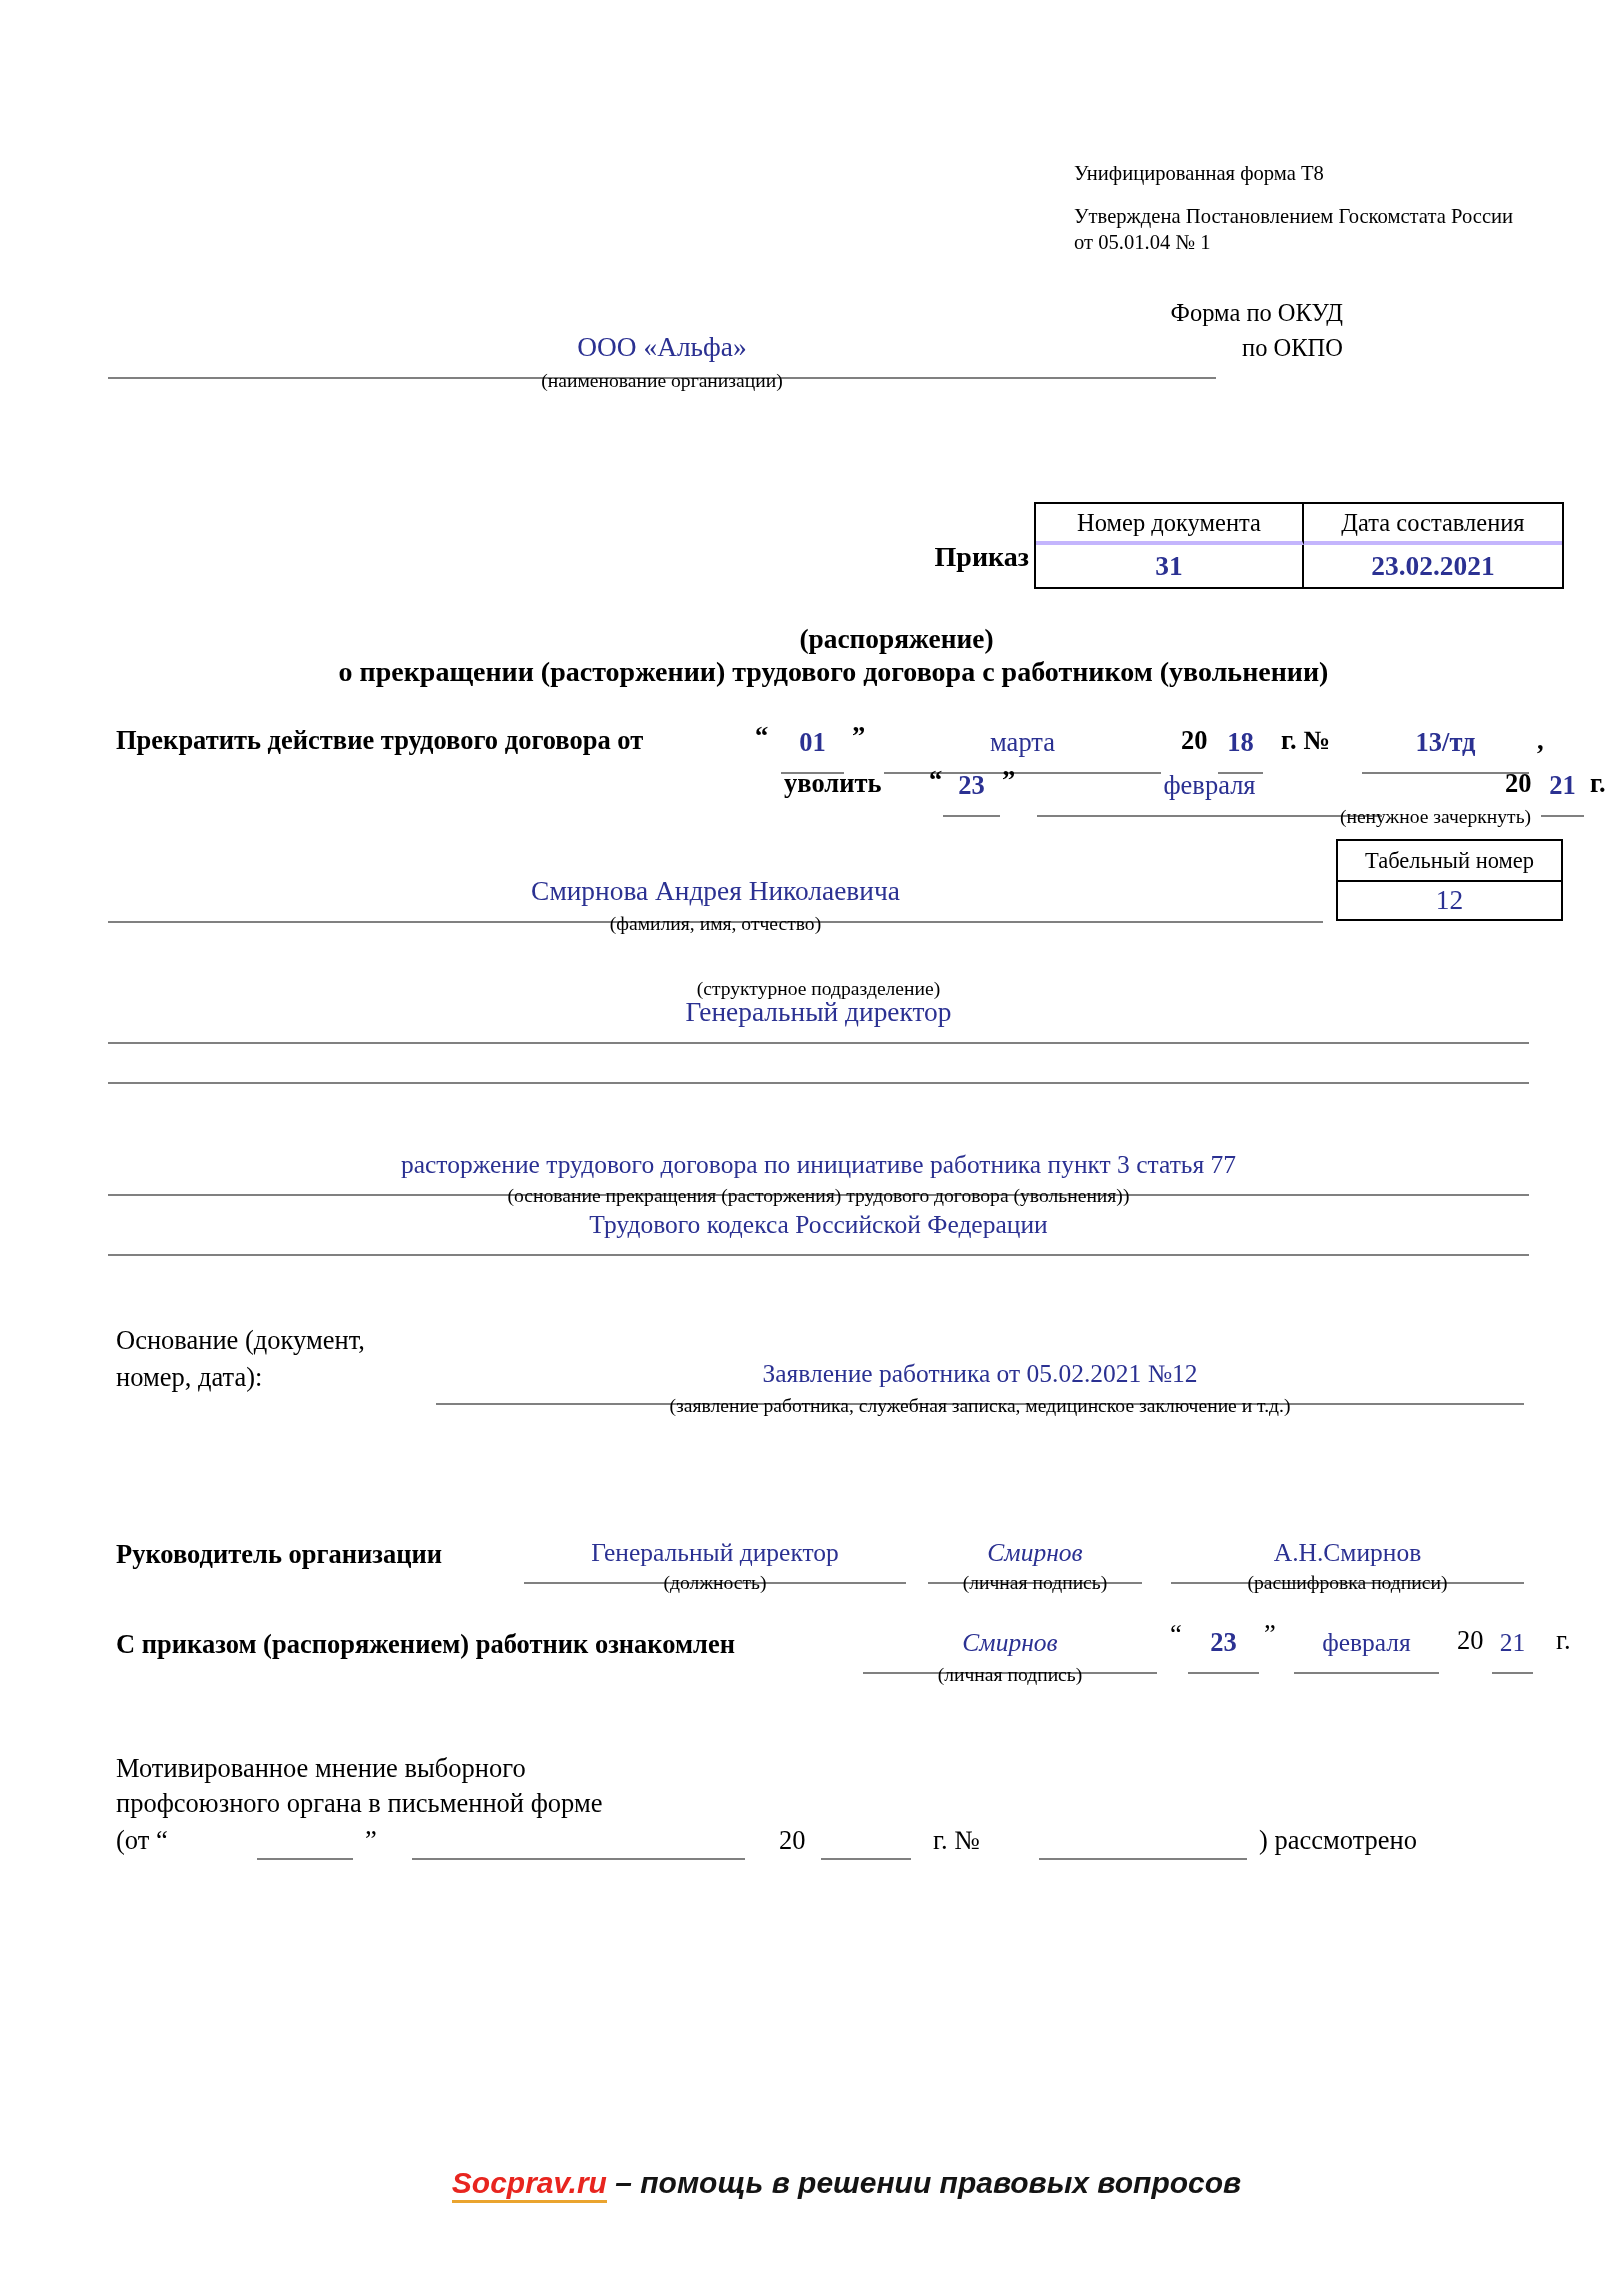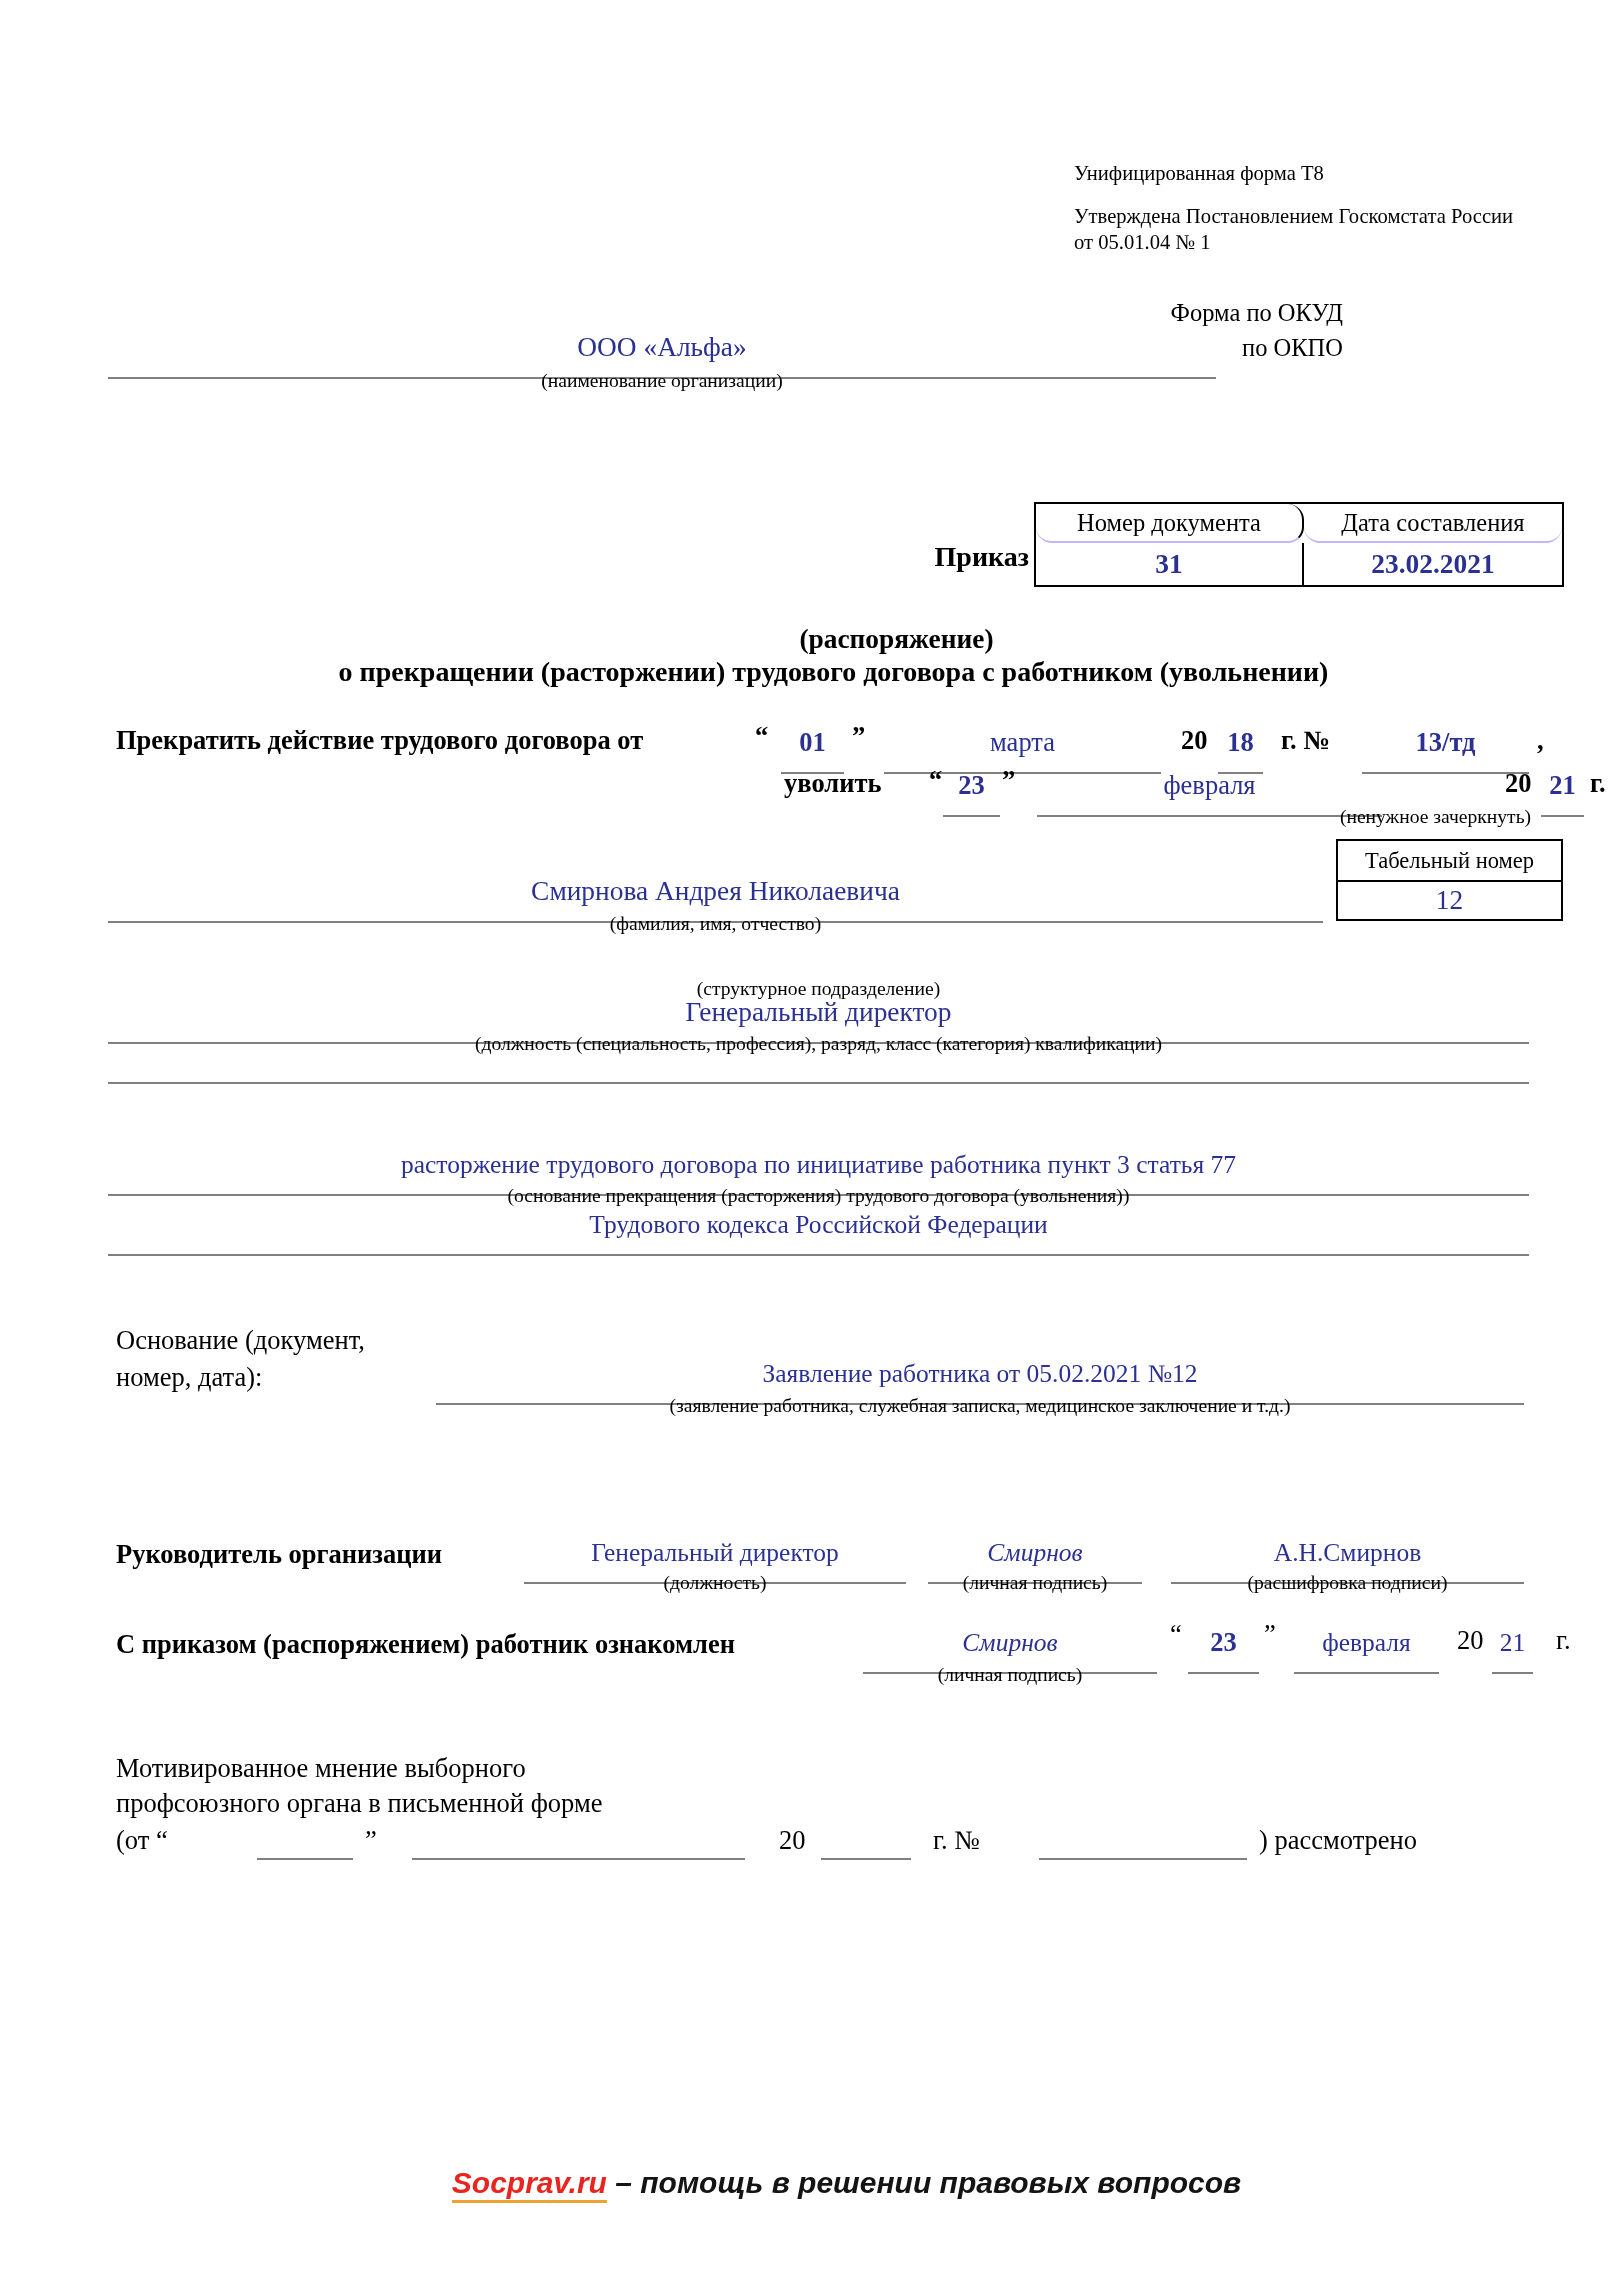--- a/index.html
+++ b/index.html
@@ -17,21 +17,21 @@
   .cap{position:absolute;font-size:19.6px;color:#000;text-align:center;white-space:nowrap;}
   .note{position:absolute;font-size:20.6px;white-space:nowrap;}
   .fld{position:absolute;border-bottom:2px solid var(--line-gray,#808080);
        text-align:center;font-size:26.5px;white-space:nowrap;display:flex;
        align-items:flex-end;justify-content:center;padding-bottom:14px;}
   .blank{position:absolute;border-bottom:2px solid var(--line-gray,#808080);height:33px;}
   .rule{position:absolute;border-top:2px solid var(--line-gray,#808080);height:0;}
   
   .doc-table{position:absolute;left:1034px;top:502px;border:2px solid #000;
              display:grid;grid-template-columns:268px 258px;text-align:center;background:#fff;}
-  .doc-table .hcell{font-size:24.5px;height:37px;line-height:37px;border-bottom:2px solid #c4b5fd;border-radius:16px;}
+  .doc-table .hcell{font-size:24.5px;height:37px;line-height:37px;border-bottom:4px solid #c4b5fd;}
   .doc-table .hc1,.doc-table .vc1{border-right:2px solid #000;}
   .doc-table .vcell{font-size:27.4px;height:42px;line-height:42px;font-weight:bold;}
   
   .pers-table{position:absolute;left:1336px;top:839px;width:223px;border:2px solid #000;
               text-align:center;background:#fff;}
   .pers-table .ph{font-size:22.5px;height:39px;line-height:39px;border-bottom:2px solid #000;}
   .pers-table .pv{font-size:27.4px;height:37px;line-height:37px;}
   
   .footer{position:absolute;left:72px;top:2166px;width:1549px;text-align:center;
           font-family:"Liberation Sans", "DejaVu Sans", sans-serif;font-style:italic;
@@ -90,21 +90,20 @@
     <div class="ph">Табельный номер</div>
     <div class="pv bl">12</div>
   </div>
 
   <div class="fld bl" style="left:108px;top:870px;width:1215px;height:37px;font-size:27.4px">Смирнова Андрея Николаевича</div>
   <div class="cap" style="left:108px;top:913px;width:1215px">(фамилия, имя, отчество)</div>
 
   <div class="cap" style="left:108px;top:978px;width:1421px">(структурное подразделение)</div>
 
   <div class="fld bl" style="left:108px;top:991px;width:1421px;height:37px;font-size:27.4px">Генеральный директор</div>
-  <div class="cap" style="left:108px;top:1033px;width:1421px">(должность (специальность, профессия), разряд, класс (категория) квалификации)</div>
 
   <div class="rule" style="left:108px;top:1082px;width:1421px"></div>
 
   <div class="fld bl" style="left:108px;top:1143px;width:1421px;height:37px;font-size:25.5px">расторжение трудового договора по инициативе работника пункт 3 статья 77</div>
   <div class="cap" style="left:108px;top:1185px;width:1421px">(основание прекращения (расторжения) трудового договора (увольнения))</div>
   <div class="fld bl" style="left:108px;top:1204px;width:1421px;height:36px;font-size:25.5px">Трудового кодекса Российской Федерации</div>
 
   <div class="t" style="left:116px;top:1325px">Основание (документ,</div>
   <div class="t" style="left:116px;top:1362px">номер, дата):</div>
   <div class="fld bl" style="left:436px;top:1354px;width:1088px;height:35px;font-size:25.5px">Заявление работника от 05.02.2021 №12</div>

